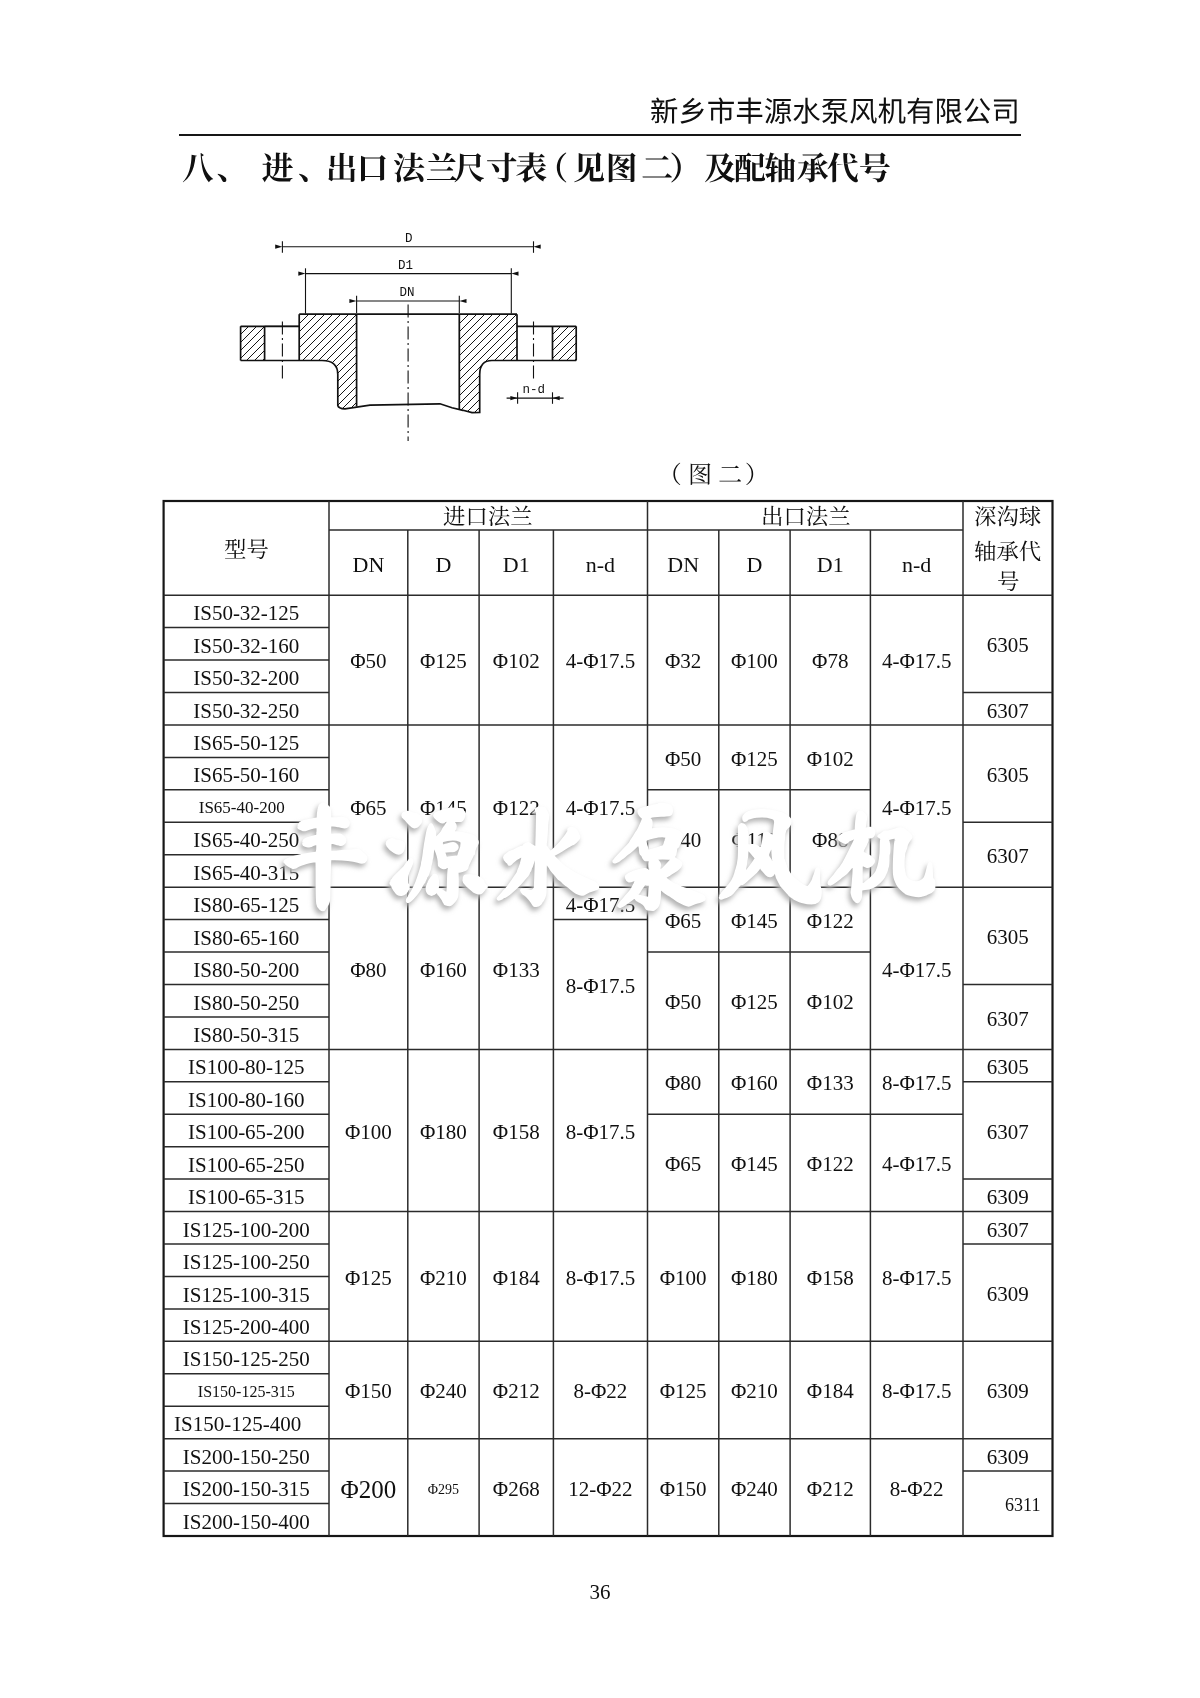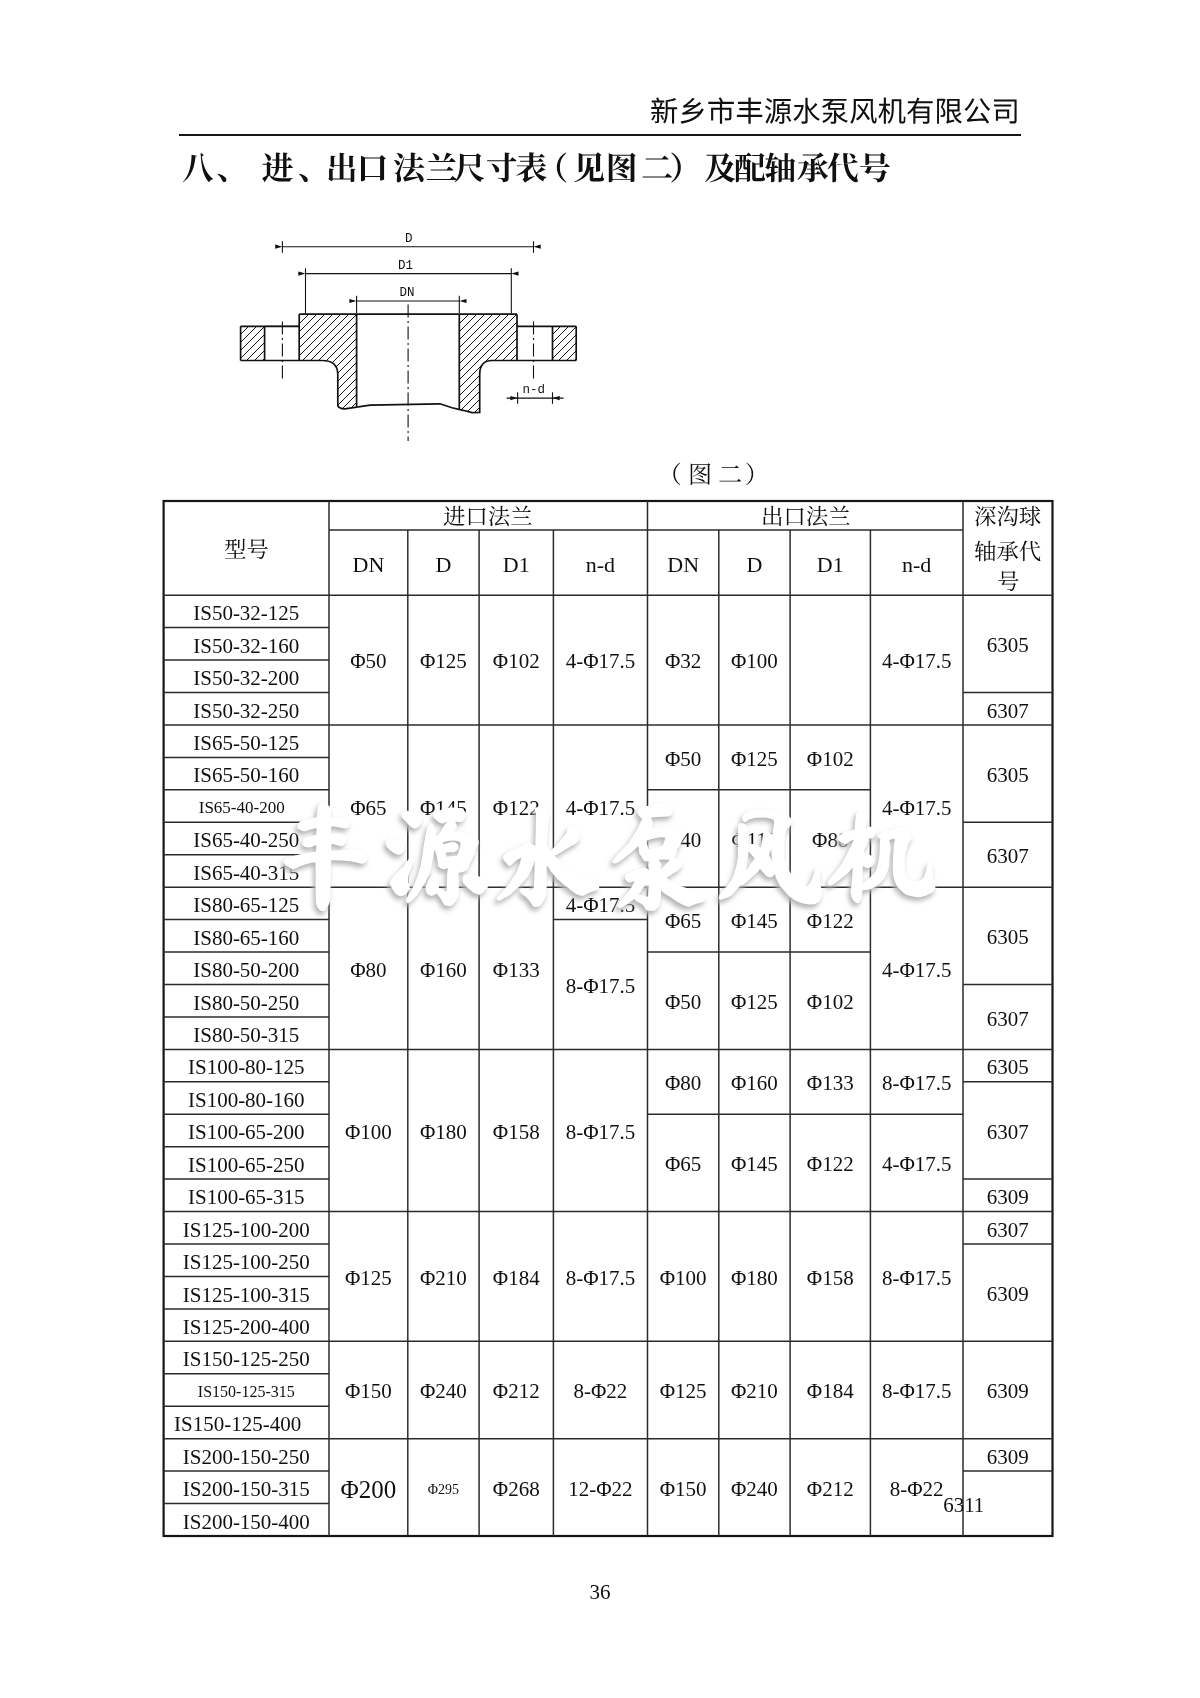--- a/index.html
+++ b/index.html
@@ -458,20 +458,21 @@
 <div class="cell" style="left:719.8px;top:1049.4px;width:69.3px;height:64.9px;line-height:64.9px;font-size:21px">Φ160</div>
 
 <div class="cell" style="left:719.8px;top:1114.3px;width:69.3px;height:97.3px;line-height:97.3px;font-size:21px">Φ145</div>
 
 <div class="cell" style="left:719.8px;top:1211.6px;width:69.3px;height:129.8px;line-height:129.8px;font-size:21px">Φ180</div>
 
 <div class="cell" style="left:719.8px;top:1341.3px;width:69.3px;height:97.3px;line-height:97.3px;font-size:21px">Φ210</div>
 
 <div class="cell" style="left:719.8px;top:1438.7px;width:69.3px;height:97.3px;line-height:97.3px;font-size:21px">Φ240</div>
 
+<div class="cell" style="left:791.1px;top:595.2px;width:78.3px;height:129.8px;line-height:129.8px;font-size:21px">Φ78</div>
 
 <div class="cell" style="left:791.1px;top:725.0px;width:78.3px;height:64.9px;line-height:64.9px;font-size:21px">Φ102</div>
 
 <div class="cell" style="left:791.1px;top:789.8px;width:78.3px;height:97.3px;line-height:97.3px;font-size:21px">Φ88</div>
 
 <div class="cell" style="left:791.1px;top:887.2px;width:78.3px;height:64.9px;line-height:64.9px;font-size:21px">Φ122</div>
 
 <div class="cell" style="left:791.1px;top:952.1px;width:78.3px;height:97.3px;line-height:97.3px;font-size:21px">Φ102</div>
 
 <div class="cell" style="left:791.1px;top:1049.4px;width:78.3px;height:64.9px;line-height:64.9px;font-size:21px">Φ133</div>
@@ -519,21 +520,21 @@
 <div class="cell" style="left:964.0px;top:1179.1px;width:87.5px;height:32.4px;line-height:32.4px;font-size:21px">6309</div>
 
 <div class="cell" style="left:964.0px;top:1211.6px;width:87.5px;height:32.4px;line-height:32.4px;font-size:21px">6307</div>
 
 <div class="cell" style="left:964.0px;top:1244.0px;width:87.5px;height:97.3px;line-height:97.3px;font-size:21px">6309</div>
 
 <div class="cell" style="left:964.0px;top:1341.3px;width:87.5px;height:97.3px;line-height:97.3px;font-size:21px">6309</div>
 
 <div class="cell" style="left:964.0px;top:1438.7px;width:87.5px;height:32.4px;line-height:32.4px;font-size:21px">6309</div>
 
-<div class="cell" style="left:920px;top:1471.1px;width:87.5px;height:64.9px;line-height:64.9px;font-size:21px">6311</div>
+<div class="cell" style="left:979px;top:1471.1px;width:87.5px;height:64.9px;line-height:64.9px;font-size:18px">6311</div>
 
 <svg class="abs" style="left:260px;top:774px" width="710" height="170" viewBox="-10 -10 710 170">
       <defs>
         <filter id="wmb" x="-15%" y="-15%" width="130%" height="130%">
           <feGaussianBlur stdDeviation="2.6"></feGaussianBlur>
         </filter>
       </defs>
       <g filter="url(#wmb)" fill="#b4b4b4" stroke="#b4b4b4" stroke-width="4" stroke-linejoin="round" transform="translate(-2,3.5)">
         <path d="M52.9 20Q54.1 20 57.5 23Q58.6 23.9 58.8 24.6Q59.1 25.3 59.3 27.8Q59.7 32.9 59.4 34Q59.3 34.5 59.4 34.7Q59.6 35 60.4 35.1Q61.3 35.2 62.7 35.1Q64 35.1 66.5 35Q71.5 34.5 73.4 34.7Q75.4 35 76.6 36.3Q78.4 38 78 40Q77.6 42.1 75.6 42.5Q73.6 43 68.4 41.4Q65.8 40.7 63 40.6Q60.2 40.5 59.7 41.1Q59.5 41.5 59.4 45.3Q59.3 49.2 59.6 50.3L59.8 51.5L65 51.3Q68.7 51.2 69.7 51.3Q70.7 51.5 71.6 52.2Q74.5 54.2 74.6 56.4Q74.6 58.1 73.1 59.2Q71.8 60.2 70.8 60.1Q69.8 60.1 65 58.7Q60.8 57.6 60.2 58.1Q59.6 58.6 59.6 63.4V68.2L62.6 68.5Q65.6 68.8 67.9 68.3Q70.6 67.7 86.1 66.8L88.6 66.7L91.9 69.6Q94.7 71.9 95.4 73.2Q96.1 74.5 95.5 75.7Q94.5 77.5 92.8 77.8Q91.1 78.1 88.1 77.1Q79.7 74.4 64.7 74.4H59.6L59.5 76.5Q59.3 78.8 59.3 79.9Q59.3 80.9 59 92.2Q58.7 103.6 58.6 110.2Q58.6 115.7 58 117.7Q57.4 119.8 55.4 122.5Q54.2 124.1 53.9 124.9Q53.5 126.2 50.7 124.4Q48.4 122.9 48 119.5Q47.5 116.2 47.4 100.5Q47.4 82.1 47.3 79.3V76.4H45.7Q42.8 76.4 36.2 78.3Q29.5 80.3 27.5 81.6Q24.9 83.6 22.3 82.9Q21 82.4 18.7 81Q16.4 79.6 16.4 79Q16.4 78.5 15.8 78.3Q14.2 77.7 16.8 76.4Q23.2 73.2 39.1 70.6Q46.1 69.5 46.8 69.2Q47.5 68.8 47.8 66.8Q48.1 64.9 48.1 62.2Q48.1 59.5 47.8 59.3Q47.6 58.9 45.2 59.6Q42.7 60.3 42.2 60.7Q40.5 62.2 36.9 61.4Q34.7 60.9 34.2 60.4Q33.6 59.8 34.1 58.2Q34.3 57.1 34.8 56.5Q35.3 55.9 36.3 55.5Q39.2 54.2 45.5 52.7L47.8 52.2L48.2 49.1Q48.8 42.2 47.2 42.2Q45.4 42.2 37 44.7Q33.9 45.8 33 45.4L30.4 44.2Q29.4 43.7 29.2 43.5Q29 43.2 29.2 42.3Q29.4 41.2 29.7 41Q30.1 40.8 30.1 40.2Q30.1 39.1 34.2 37.7Q38.3 36.4 44.1 35.7Q47.8 35.2 48.2 34.8Q48.5 34.4 48.5 32.2Q48.5 30 49.2 26.2Q49.6 23.6 49.9 22.8Q50.2 21.9 51.1 21.2Q52.4 20 52.9 20Z"></path>
         <path d="M208.4 94.1Q210.3 95.1 211.7 96.3Q213.1 97.5 212.8 97.9Q212.5 98.3 213.4 99.8Q214.3 101.3 215.3 102Q216.5 102.9 215.9 102.9Q215.2 102.9 213.3 105.6Q211.5 108 210.7 108.4Q209.8 108.9 207.8 108.4Q205.6 108 204.1 107Q202.7 106 197.2 101Q194.3 98.5 194.2 96.3Q194.1 93.4 195.1 92.5Q196.3 91.6 201.1 92.1Q205.8 92.6 208.4 94.1ZM165.6 91.8Q167.5 92.9 167.3 101.1Q166.9 106 166.4 107.1Q165.9 108.2 163.6 109.3Q162.3 110.1 161.7 110.1Q161.2 110.1 160.3 109.7Q158.9 109 158.4 108.2Q157.8 107.3 157.5 106Q157 103.1 159.2 98.8Q160 96.9 161.3 95.1Q162.6 93.2 163.3 92.9Q163.8 92.7 163.8 92.1Q163.8 91.6 164.3 91.5Q164.8 91.4 165.6 91.8ZM184.5 84.1Q184.6 84.5 185.2 84.5Q186.3 84.5 186.6 86.6Q186.9 88.7 187 97.6Q187 109.2 186.6 111.4Q186.1 114.9 181.9 119.1Q180.8 120.2 180.2 120.3Q179.7 120.4 177.8 120.2Q175.1 119.8 175.1 119Q175.1 118.2 174.5 117.7Q173.9 117.1 173.9 116.7Q173.9 116.3 171.8 113.2Q169.6 110.1 169 109.7Q168.3 108.9 168.4 106.8Q168.5 105.6 171.8 107.2Q172.7 107.8 173.5 108.3Q175.6 109.9 176.7 109.8Q177.9 109.7 178.2 107.2Q178.6 104.8 178.8 94.9Q179 84.4 179.7 83.8Q180 83.1 182.1 83.3Q184.2 83.5 184.5 84.1ZM141.7 77.1Q141.6 79.4 139.8 83.3Q137.7 87.6 137.1 90.2Q136.5 92.8 136.5 96Q136.6 99.9 137.3 100.7Q138 101.5 138 103.1Q138 104.7 137.4 105.2Q136.6 105.8 136.6 106.3Q136.6 106.9 135.1 108.4Q133.5 110 131.5 110.2Q129.5 110.4 128 109.4Q127 108.8 124.9 105.7Q122.9 102.6 122.9 101.7Q122.9 101 121.8 100.2Q120.7 99.3 121.4 98.8Q122 98.2 122 97.4Q122 96.6 122.6 96.6Q123.3 96.6 123.3 95.7Q123.3 94.9 125.9 92.4Q128.5 89.8 130.5 87.8Q132.4 85.8 133.7 84.6Q135.1 83.4 135.8 81.9Q137.2 79.8 139.7 76.8Q141.7 74.8 141.7 77.1ZM131 58.3 133.2 59.5V62.2Q133.2 66.6 130.7 68.2Q128.2 69.8 124.7 67.5Q120.1 64.5 118.1 61.4Q115.8 57.6 121.4 55.9Q122.2 55.6 124.2 56.6Q126.2 57.5 127.4 57.3Q128.6 57.2 131 58.3ZM163.8 46.6Q165.4 49.1 163.3 60.4Q162.4 65.5 162 69.6Q161.7 73.7 161.4 74.3Q161 74.9 160.8 77.1Q160.5 79.3 160 80.6Q159.6 81.9 159.6 83Q159.6 84.1 159 85.6Q158.4 87.1 157.8 88.9Q157.3 90.7 156.4 91.7Q155.5 92.8 155.3 94.2Q155 95.6 154.6 95.6Q154.2 95.6 154.2 96.4Q154.2 97.2 152.8 99Q151.4 100.8 151.4 101.1Q151.4 101.8 149.3 105Q147.2 108.2 145.7 110Q139.6 117.2 138.5 117.2Q137.6 117.2 137.6 116.4Q137.6 115.7 138.4 114.6Q139.3 113.3 139.6 112.6Q140.5 110.7 141.6 109.3Q142.4 108.3 144.3 104.5Q146.2 100.6 147.1 98.3Q149.2 92.7 151 86.7Q152.8 80.8 152.8 79.4Q152.8 78.1 153.2 77Q153.8 75.3 154.8 66.8Q155.5 61.3 156.2 57.6L157.6 49.8Q158.4 45.6 159.5 43.2Q160.6 40.7 161 40.7Q161.4 40.7 162.2 43Q163 45.2 163.8 46.6ZM183.1 38.7Q184.2 40.1 184.6 40.8Q185 41.6 185 42.8Q185 44.8 183.3 46.5Q181.7 48.2 181.9 48.4Q182 48.6 187.3 49.1Q192.2 49.6 197.4 50.9Q202.6 52.2 204.1 53.3Q205.6 54.5 206.3 56.2Q207 57.3 207 57.9Q207 58.5 206.7 59.7Q206 61.7 205.2 62.5Q204.7 63.2 204.1 65.3Q203.4 67.5 203.4 68.9Q203.4 69.8 203.1 69.8Q202.7 69.8 200.7 73.9Q198.8 77.9 198.4 78.6Q196.9 81.3 196.9 82.7Q196.9 83.9 196 84.6Q195.1 85.4 192 86.4Q189.6 87.2 189 86.9Q188.5 86.6 187.5 84.2Q185.9 80.4 181.7 81Q179.6 81.4 179.3 81.8Q179 82.3 177.8 82.3Q176.6 82.3 175.8 82.9Q175 83.6 173.4 83.4Q171.7 83.1 170.5 82Q169.3 80.9 169.5 79.4Q169.7 77.9 169.1 74.6Q168.5 71.4 167.5 68.8Q164.5 61.3 164.5 58.8Q164.6 56.3 167.7 53.3Q171.9 49.4 173 47Q174 44.8 176.1 42.1Q178.1 39.4 178.1 38.8Q178.1 38.2 179.1 37.4Q180.2 36.5 180.9 36.7Q181.5 37 183.1 38.7ZM177.2 55.2Q172.5 56.1 171.8 56.6Q171.1 57.1 171.1 59.7Q171.1 61.7 171.3 62.1Q171.5 62.5 172.1 62.3Q173.4 62 177.7 60.9Q181.9 59.7 183.2 59.7Q184.6 59.7 185.9 61.1Q188.2 63.5 185.2 65.6Q183.6 66.7 181.7 66.5Q179.7 66.3 176.5 66.8Q173.4 67.4 173.4 67.9Q173.6 69 174.4 71.4Q175.2 73.7 175.8 74Q176.6 74.8 180.4 74.1L186.3 73.4Q187.9 73 188.3 72.8Q188.7 72.5 189.1 71.4Q189.7 69.6 190.3 67.9Q192.6 62.3 192.3 59.2Q192.2 57.8 191.8 57.3Q191.5 56.8 190 56.1Q185.3 53.8 177.2 55.2ZM143.7 30.2Q144.9 30.2 146.8 31.2Q148.6 32.2 149.3 33.2Q150.1 34.3 150.3 36.1Q150.4 37.3 150.2 38Q150.1 38.6 148.9 39.8Q146.6 43.1 143.8 42.5Q142.9 42.3 140.7 40.2Q138.5 38.2 137 36.2Q135.7 34.4 134.4 33.6Q133.1 32.7 133.1 31.5Q133.1 30.5 133.7 29.9Q134.4 29.3 136.2 28.9Q137.3 28.4 138.9 28.7Q140.5 29 141.4 29.6Q142.4 30.2 143.7 30.2ZM185 25.2Q186.5 25.2 188.9 26Q191.3 26.8 192.6 27.6Q193.6 28.5 193.8 28.9Q194.1 29.3 193.7 30.1Q193.3 31.2 193.3 32.4Q193.2 33.6 192.2 35.1Q191.3 36.1 190.8 36.2Q190.3 36.3 188.1 36.1Q183 35.4 178.9 35.7Q174.7 36.1 173.9 37Q173.5 37.9 172.2 37.8Q171 37.7 169.8 36.7Q164.8 32.6 164.9 31.6Q165.1 31 165.2 30.6Q165.3 30.2 167.5 29.2Q174.6 26.1 179.9 25.5Q183.9 25.3 185 25.2Z"></path>

